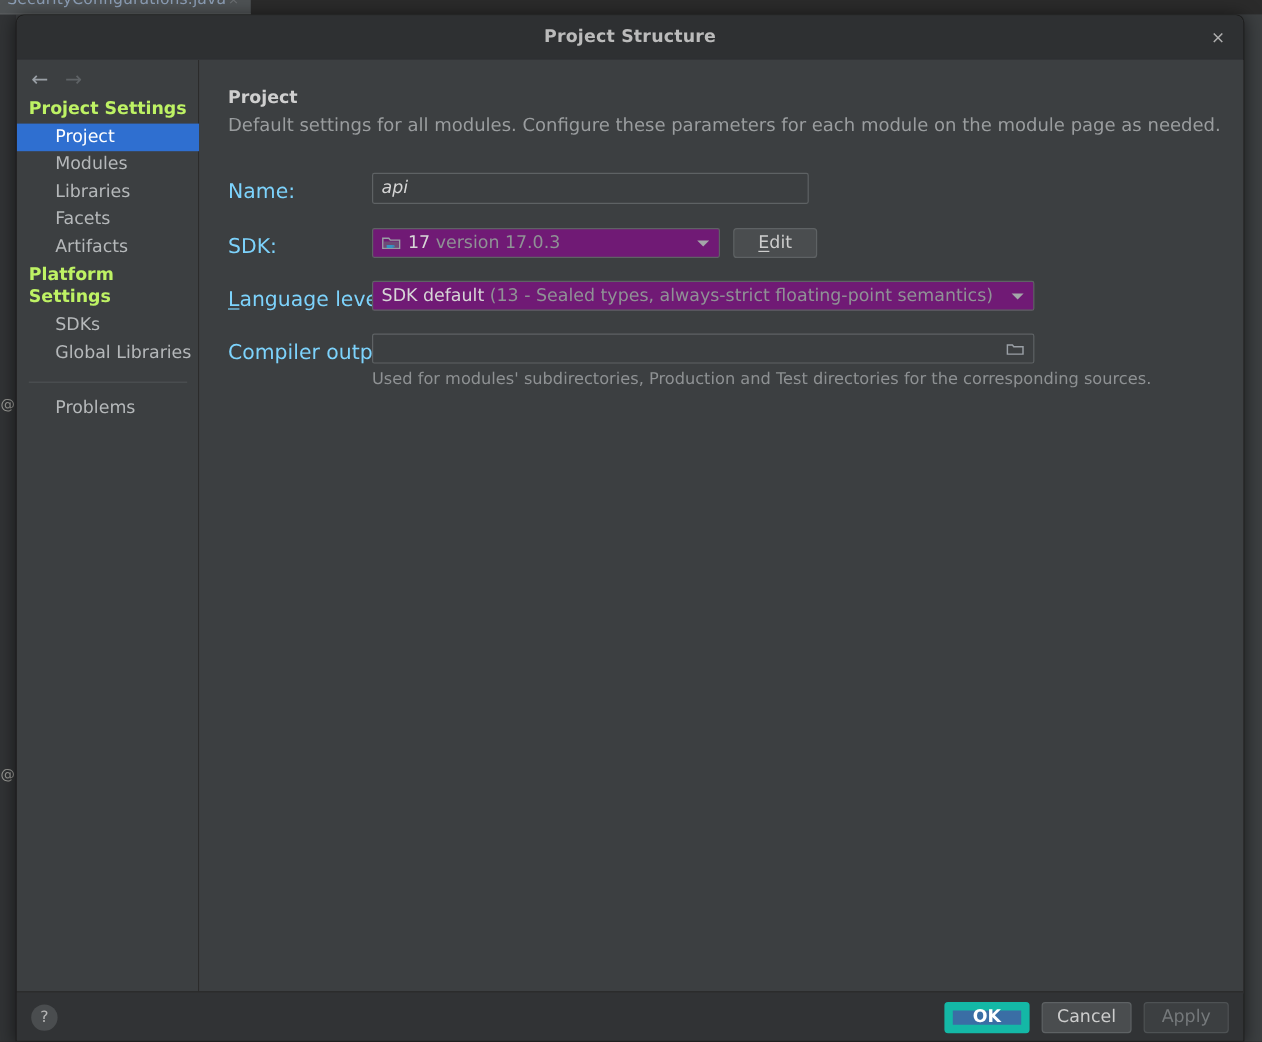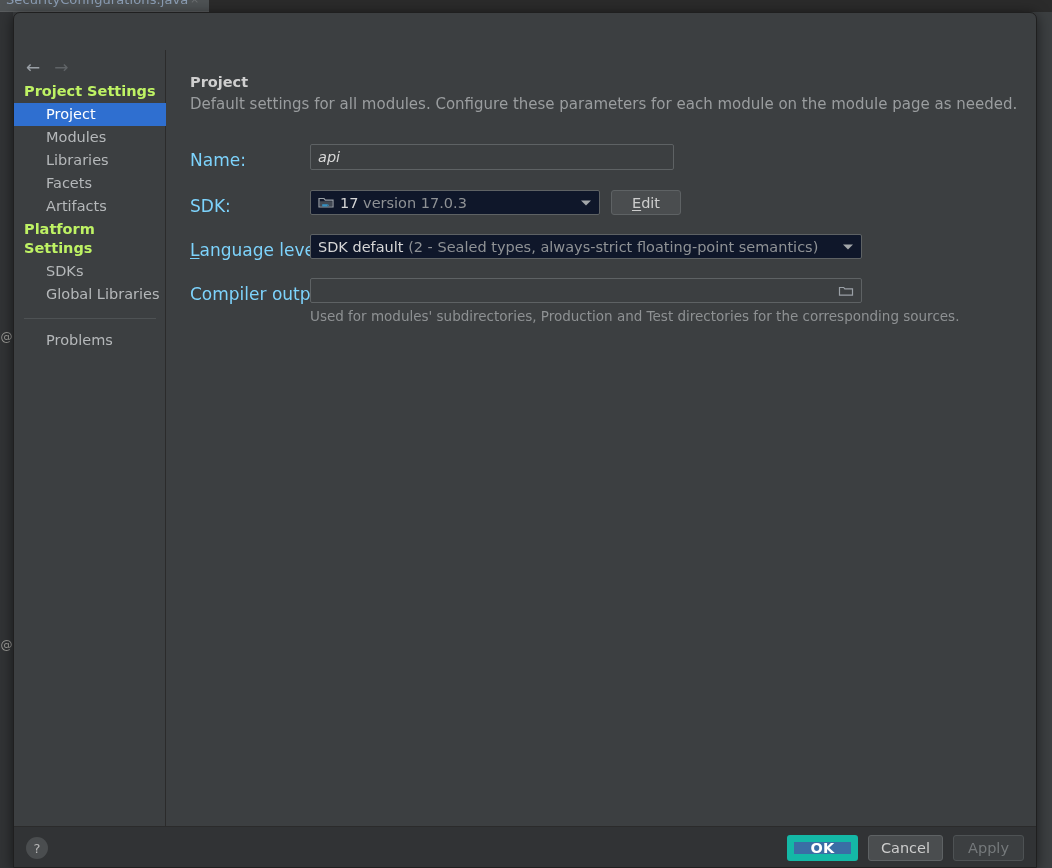--- a/index.html
+++ b/index.html
@@ -197,21 +197,21 @@
     font-size: 14.5px;
     color: #d6d6d6;
     display: flex;
     align-items: center;
     padding: 0 7px;
     cursor: text;
   }
 
   .combo {
     position: absolute;
-    background: #0f172a;
+    background: #701a75;
     border: 1px solid #5e6264;
     border-radius: 2px;
     display: flex;
     align-items: center;
     padding: 0 7px;
     font-size: 14.5px;
     color: #d6d6d6;
     cursor: pointer;
     white-space: nowrap;
     overflow: hidden;
@@ -327,20 +327,24 @@
     <div class="bg-ann" id="bg-ann-2">@</div>
   </div>
   <div class="bg-tab">
     <div class="bg-tab-label">SecurityConfigurations.java</div>
     <div class="bg-tab-close">×</div>
   </div>
 </div>
 
 <div id="dialog">
 
+  <div class="titlebar">
+    <div class="titlebar-title">Project Structure</div>
+    <div class="titlebar-close">×</div>
+  </div>
 
   <div class="body-area">
 
     <div class="sidebar">
       <div class="nav-arrows">
         <span class="nav-arrow enabled">←</span>
         <span class="nav-arrow disabled">→</span>
       </div>
 
       <div class="nav-list">
@@ -389,21 +393,21 @@
         <span class="mn">E</span>
           <span>dit</span>
       </div>
 
       <div class="field-label" style="top:190px; left:24px;">
         <span class="mn">L</span><span>anguage level:</span>
       </div>
       <div class="combo" style="top:184px; left:144px; width:552px; height:25px;">
         <span class="bright">SDK default</span>
         <span>&nbsp;</span>
-        <span class="dim">(2 - Sealed types, always-strict floating-point semantics)</span>
+        <span class="dim">(13 - Sealed types, always-strict floating-point semantics)</span>
         <span class="arrow"></span>
       </div>
 
       <div class="field-label" style="top:234px; left:24px;">Compiler output:</div>
       <div class="textfield" style="top:228px; left:144px; width:552px; height:25px;">
         <span></span>
         <span class="browse-icon">
           <svg width="16" height="13" viewBox="0 0 16 13">
             <path d="M1.5 3h4.2l1.1 1.4h7.7V10.6H1.5z" fill="none" stroke="#9aa0a6" stroke-width="1.2"></path>
           </svg>

